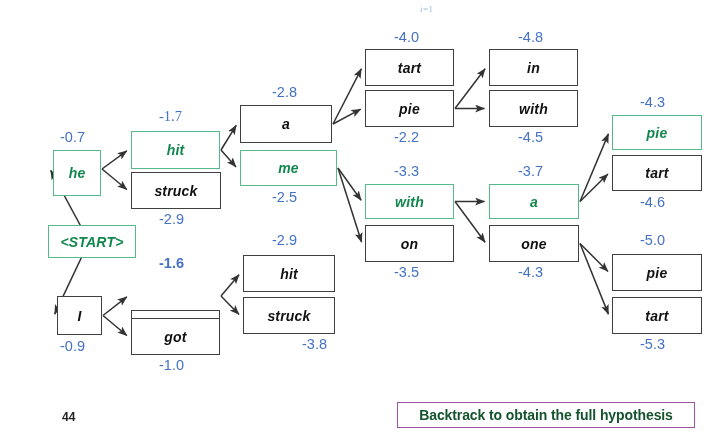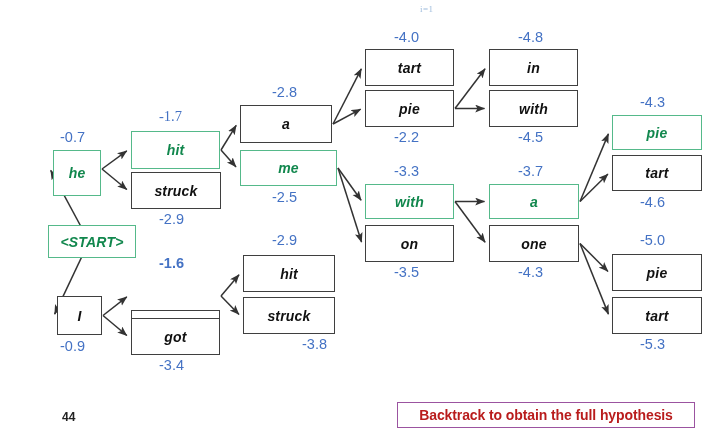--- a/index.html
+++ b/index.html
@@ -77,21 +77,21 @@
     left: 397px;
     top: 402px;
     width: 298px;
     height: 26px;
     box-sizing: border-box;
     border: 1.4px solid #9b53a0;
     background: #ffffff;
     display: flex;
     align-items: center;
     justify-content: center;
-    color: #b91c1c;
+    color: #14532d;
     font-size: 14px;
     font-weight: bold;
     letter-spacing: -0.1px;
     white-space: nowrap;
   }
   #watermark {
     position: absolute;
     left: 420px;
     top: 412px;
     color: rgba(150,150,150,0.30);
@@ -164,21 +164,21 @@
         <span>struck</span>
       </div>
       <div class="score" style="left: 159px; top: 212px;">-2.9</div>
       <div class="node-box black" style="left: 131px; top: 263px; width: 89px; height: 29px; margin-top: 47px;">
         <span>was</span>
       </div>
       <div class="score" style="left: 159px; top: 256px; font-weight: bold;">-1.6</div>
       <div class="node-box black" style="left: 131px; top: 318px; width: 89px; height: 37px;">
         <span>got</span>
       </div>
-      <div class="score" style="left: 159px; top: 358px;">-3.4</div>
+      <div class="score" style="left: 159px; top: 358px;">-1.0</div>
       <div class="node-box black" style="left: 240px; top: 105px; width: 92px; height: 38px;">
         <span>a</span>
       </div>
       <div class="score" style="left: 272px; top: 85px;">-2.8</div>
       <div class="node-box green" style="left: 240px; top: 150px; width: 97px; height: 36px;">
         <span>me</span>
       </div>
       <div class="score" style="left: 272px; top: 190px;">-2.5</div>
       <div class="node-box black" style="left: 243px; top: 255px; width: 92px; height: 37px;">
         <span>hit</span>

